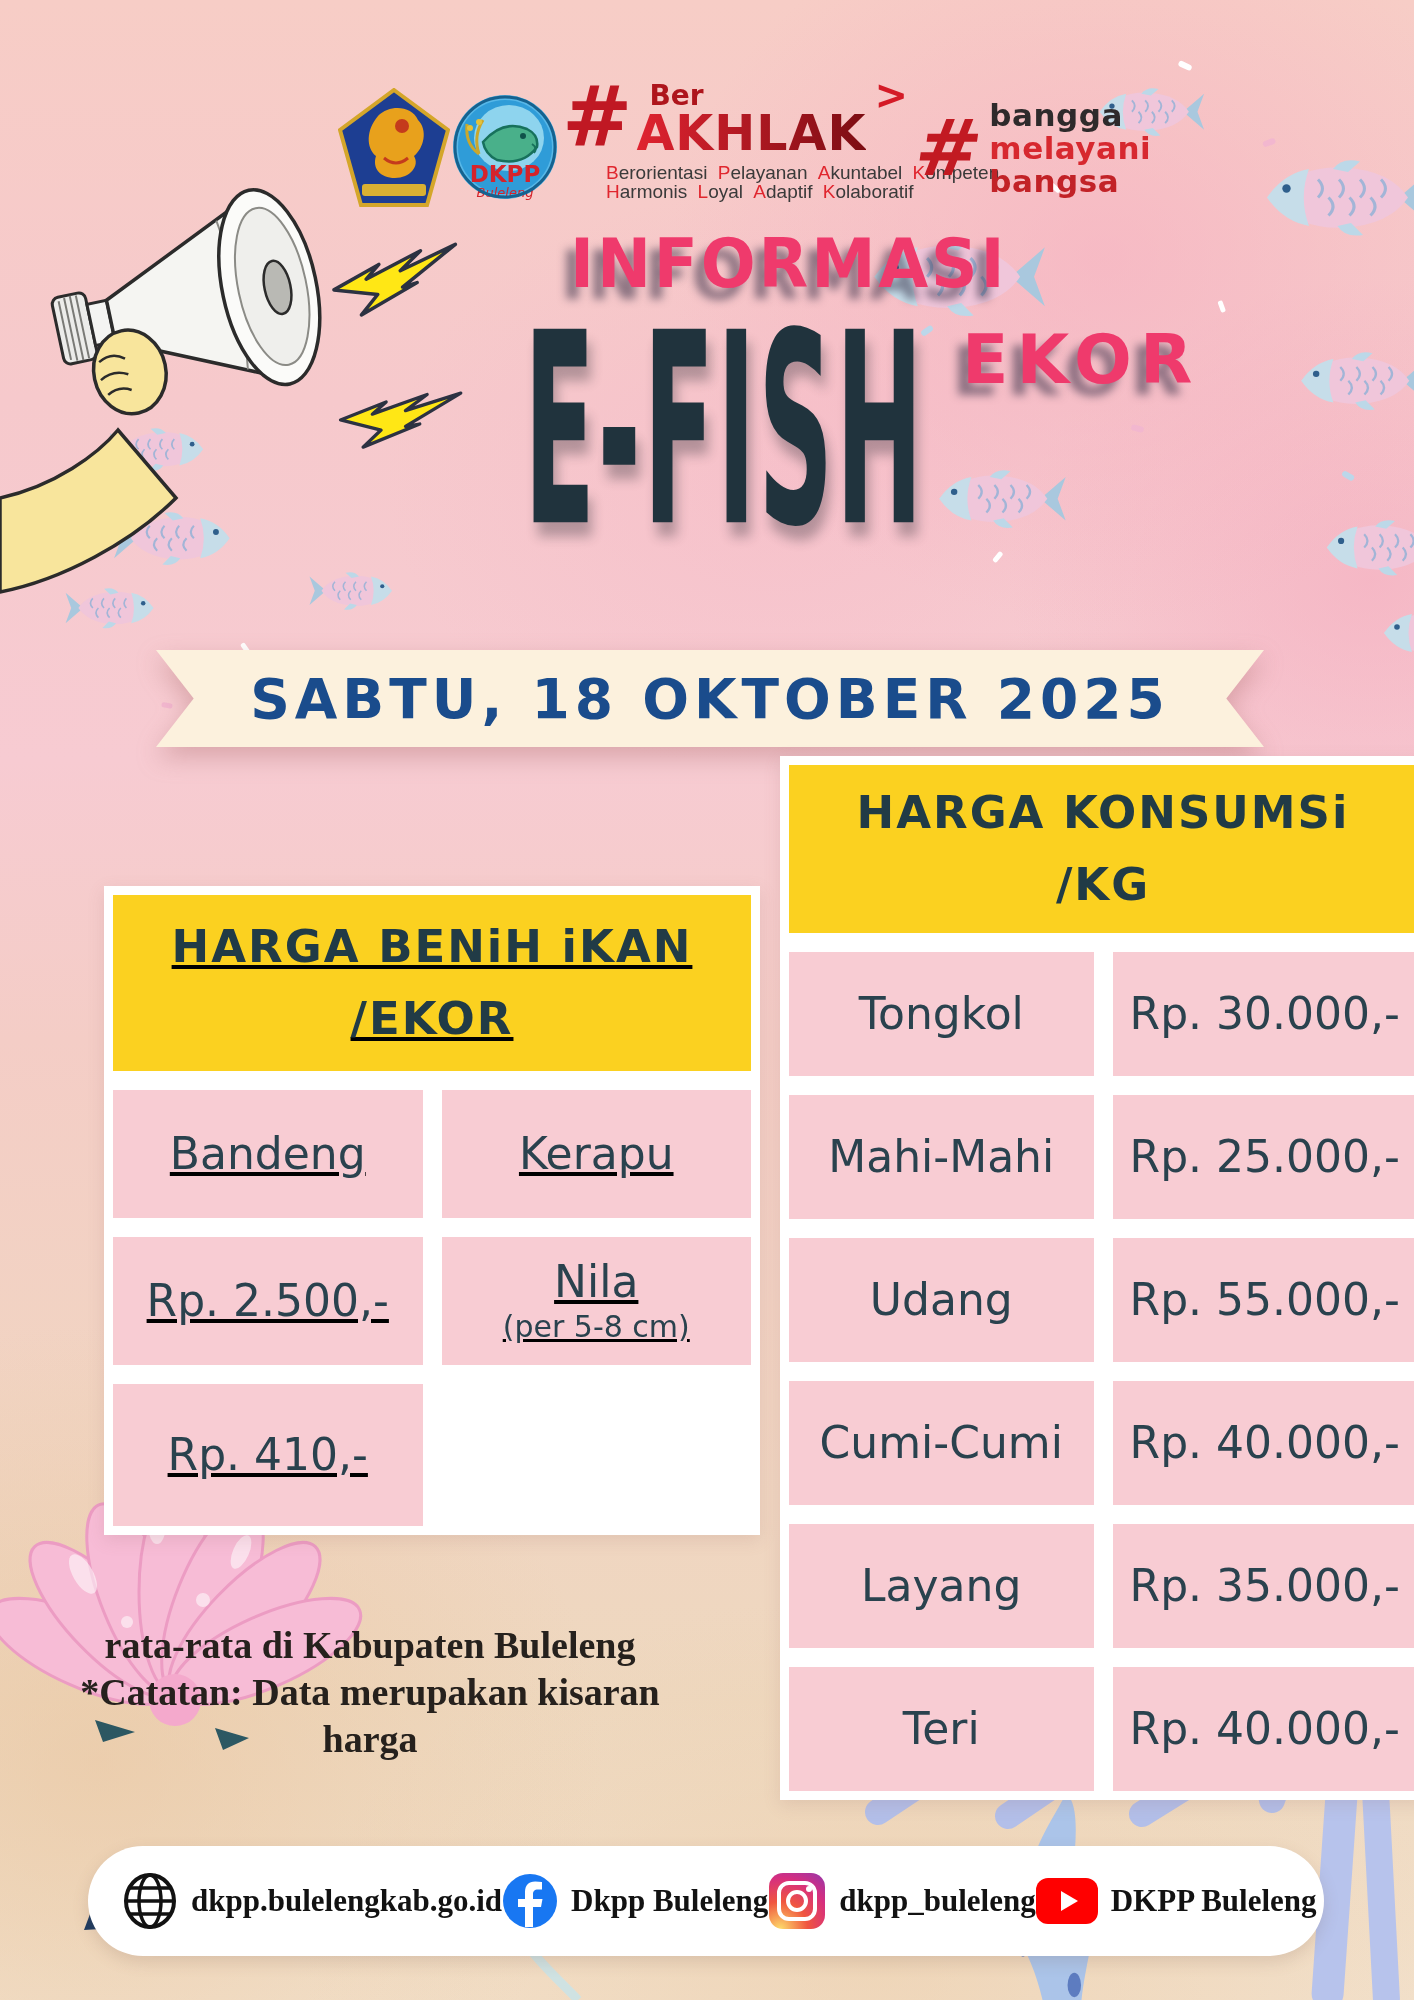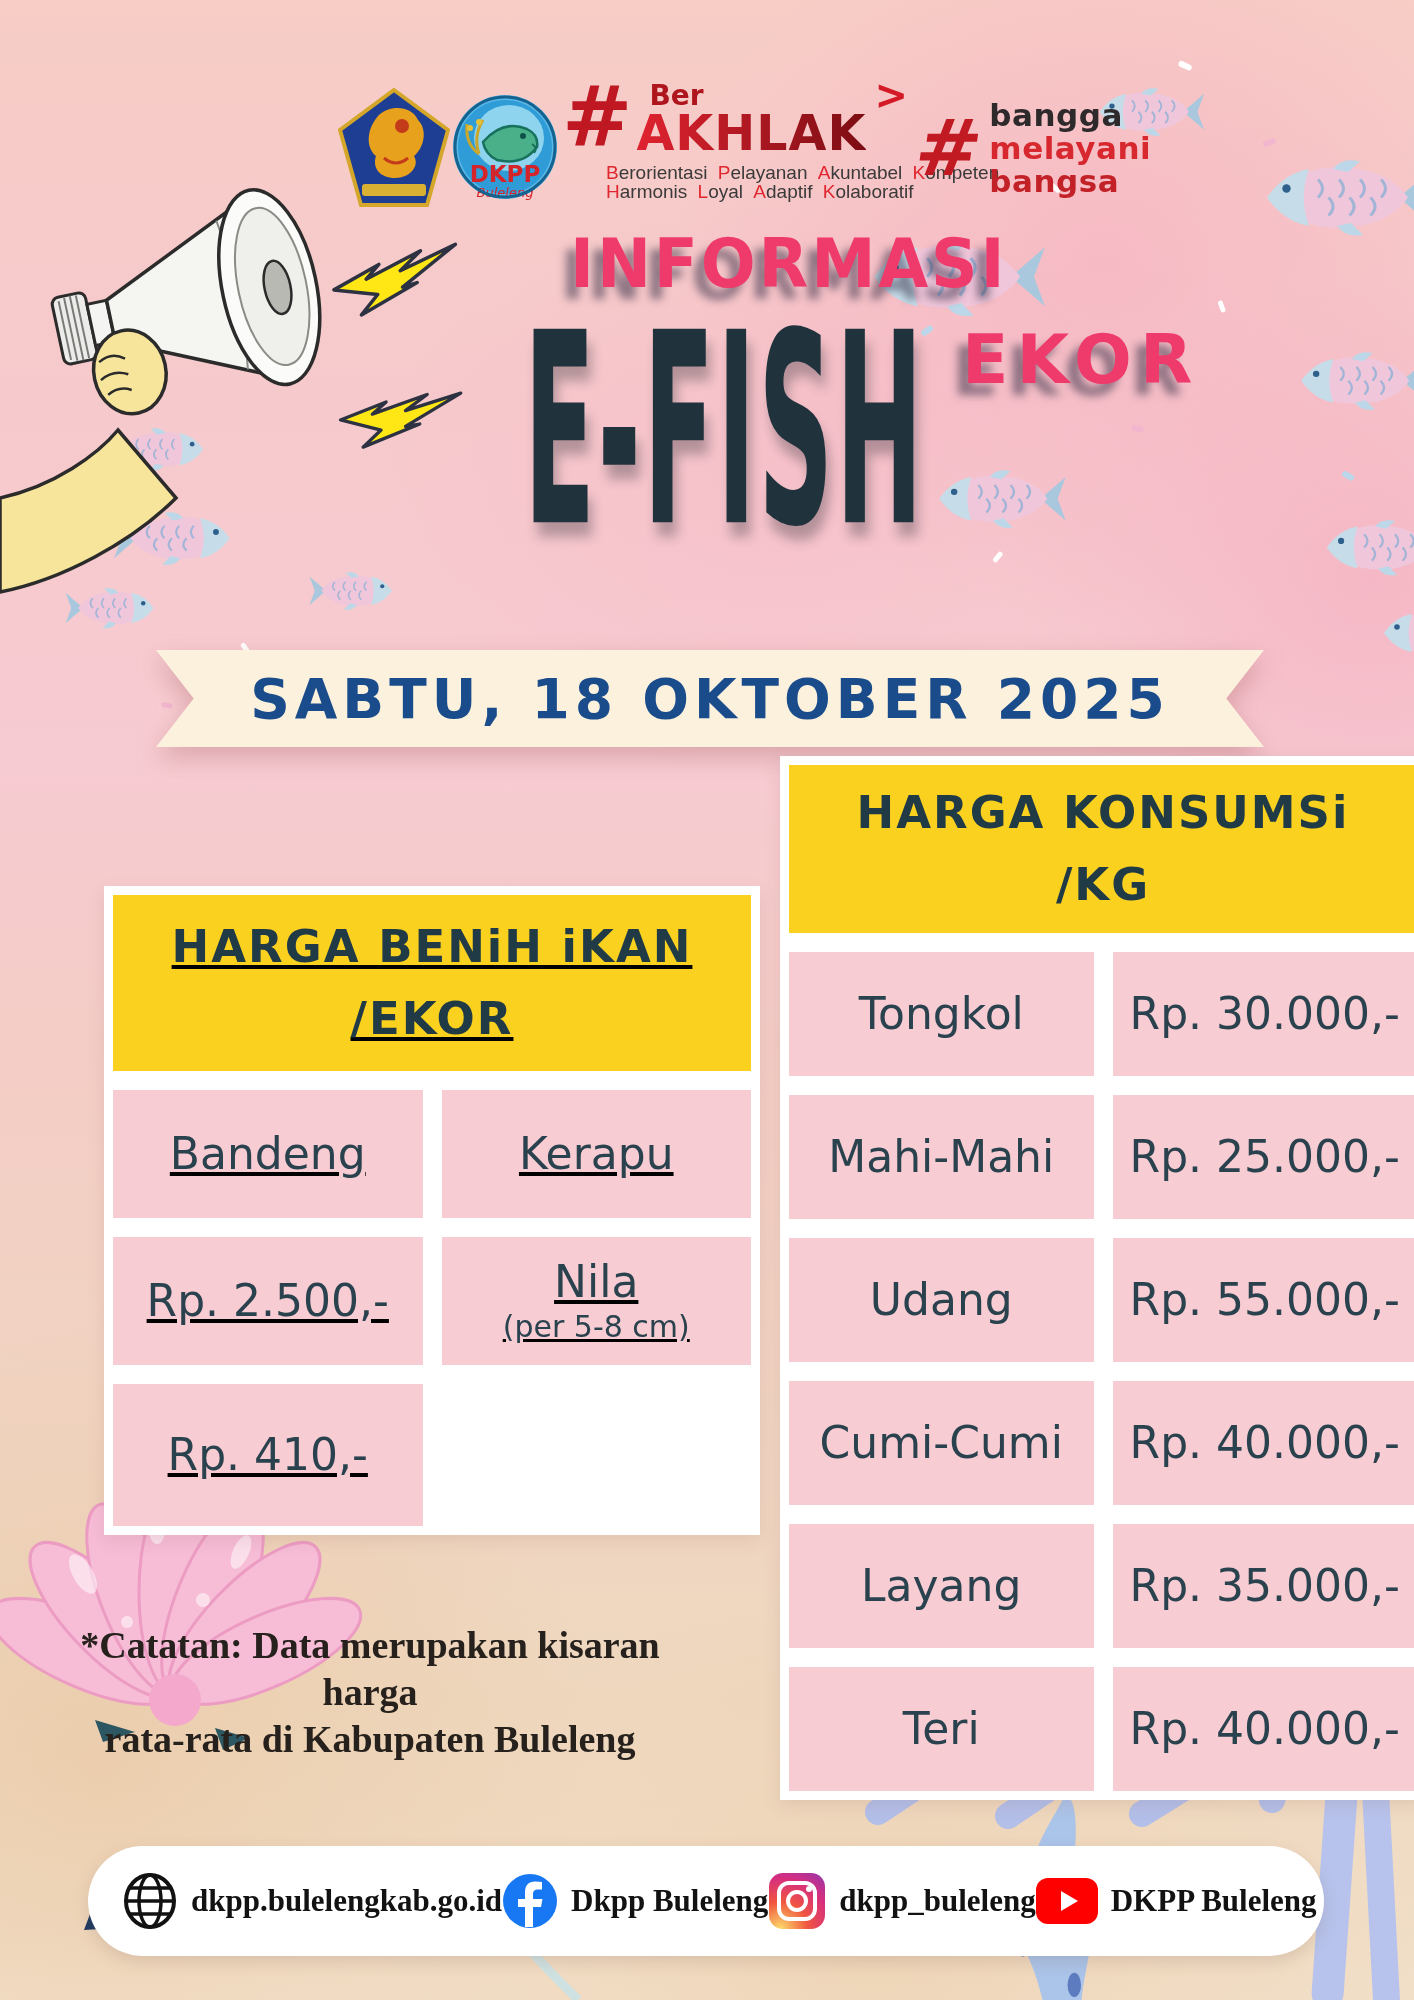--- a/index.html
+++ b/index.html
@@ -287,22 +287,22 @@
     <div class="cell">Rp. 55.000,-</div>
     <div class="cell">Cumi-Cumi</div>
     <div class="cell">Rp. 40.000,-</div>
     <div class="cell">Layang</div>
     <div class="cell">Rp. 35.000,-</div>
     <div class="cell">Teri</div>
     <div class="cell">Rp. 40.000,-</div>
   </section>
 
   <div class="layer note">
+    <div>rata-rata di Kabupaten Buleleng</div>
     <div>*Catatan: Data merupakan kisaran harga</div>
-    <div>rata-rata di Kabupaten Buleleng</div>
   </div>
 
   <footer class="layer footer-pill">
     <div class="f-item">
       <svg width="56" height="56" viewBox="0 0 56 56">
         <ellipse cx="28" cy="28" rx="24" ry="26" fill="none" stroke="#121212" stroke-width="4"></ellipse>
         <ellipse cx="28" cy="28" rx="11" ry="26" fill="none" stroke="#121212" stroke-width="3.5"></ellipse>
         <path d="M4,28 H52 M7,15 H49 M7,41 H49" stroke="#121212" stroke-width="3.5" fill="none"></path>
       </svg>
       <span class="f-label">dkpp.bulelengkab.go.id</span>

